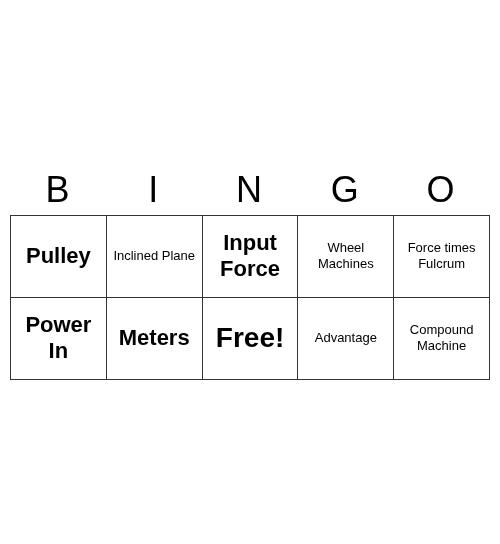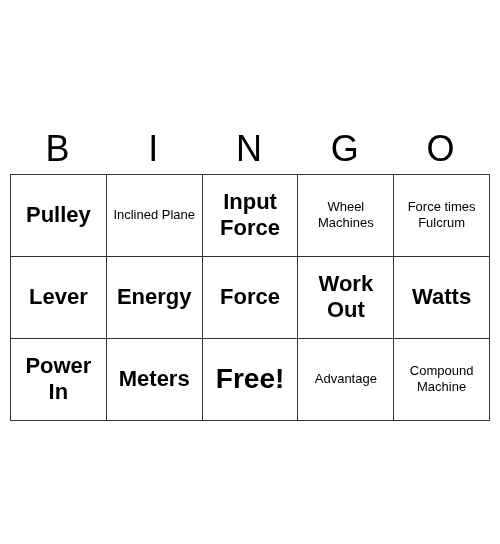--- a/index.html
+++ b/index.html
@@ -80,27 +80,20 @@
   </thead>
   <tbody id="bingo-body">
   <tr>
         <td class="cell-large">Pulley</td>
         <td class="cell-small">Inclined Plane</td>
         <td class="cell-medium">Input Force</td>
         <td class="cell-small">Wheel Machines</td>
         <td class="cell-small">Force times Fulcrum</td>
       </tr>
       <tr>
-        <td class="cell-large">Lever</td>
-        <td class="cell-large">Energy</td>
-        <td class="cell-large">Force</td>
-        <td class="cell-medium">Work Out</td>
-        <td class="cell-large">Watts</td>
-      </tr>
-      <tr>
         <td class="cell-medium">Power In</td>
         <td class="cell-large">Meters</td>
         <td class="cell-free">Free!</td>
         <td class="cell-small">Advantage</td>
         <td class="cell-small">Compound Machine</td>
       </tr>
     </tbody>
 </table>
 
 </body></html>

